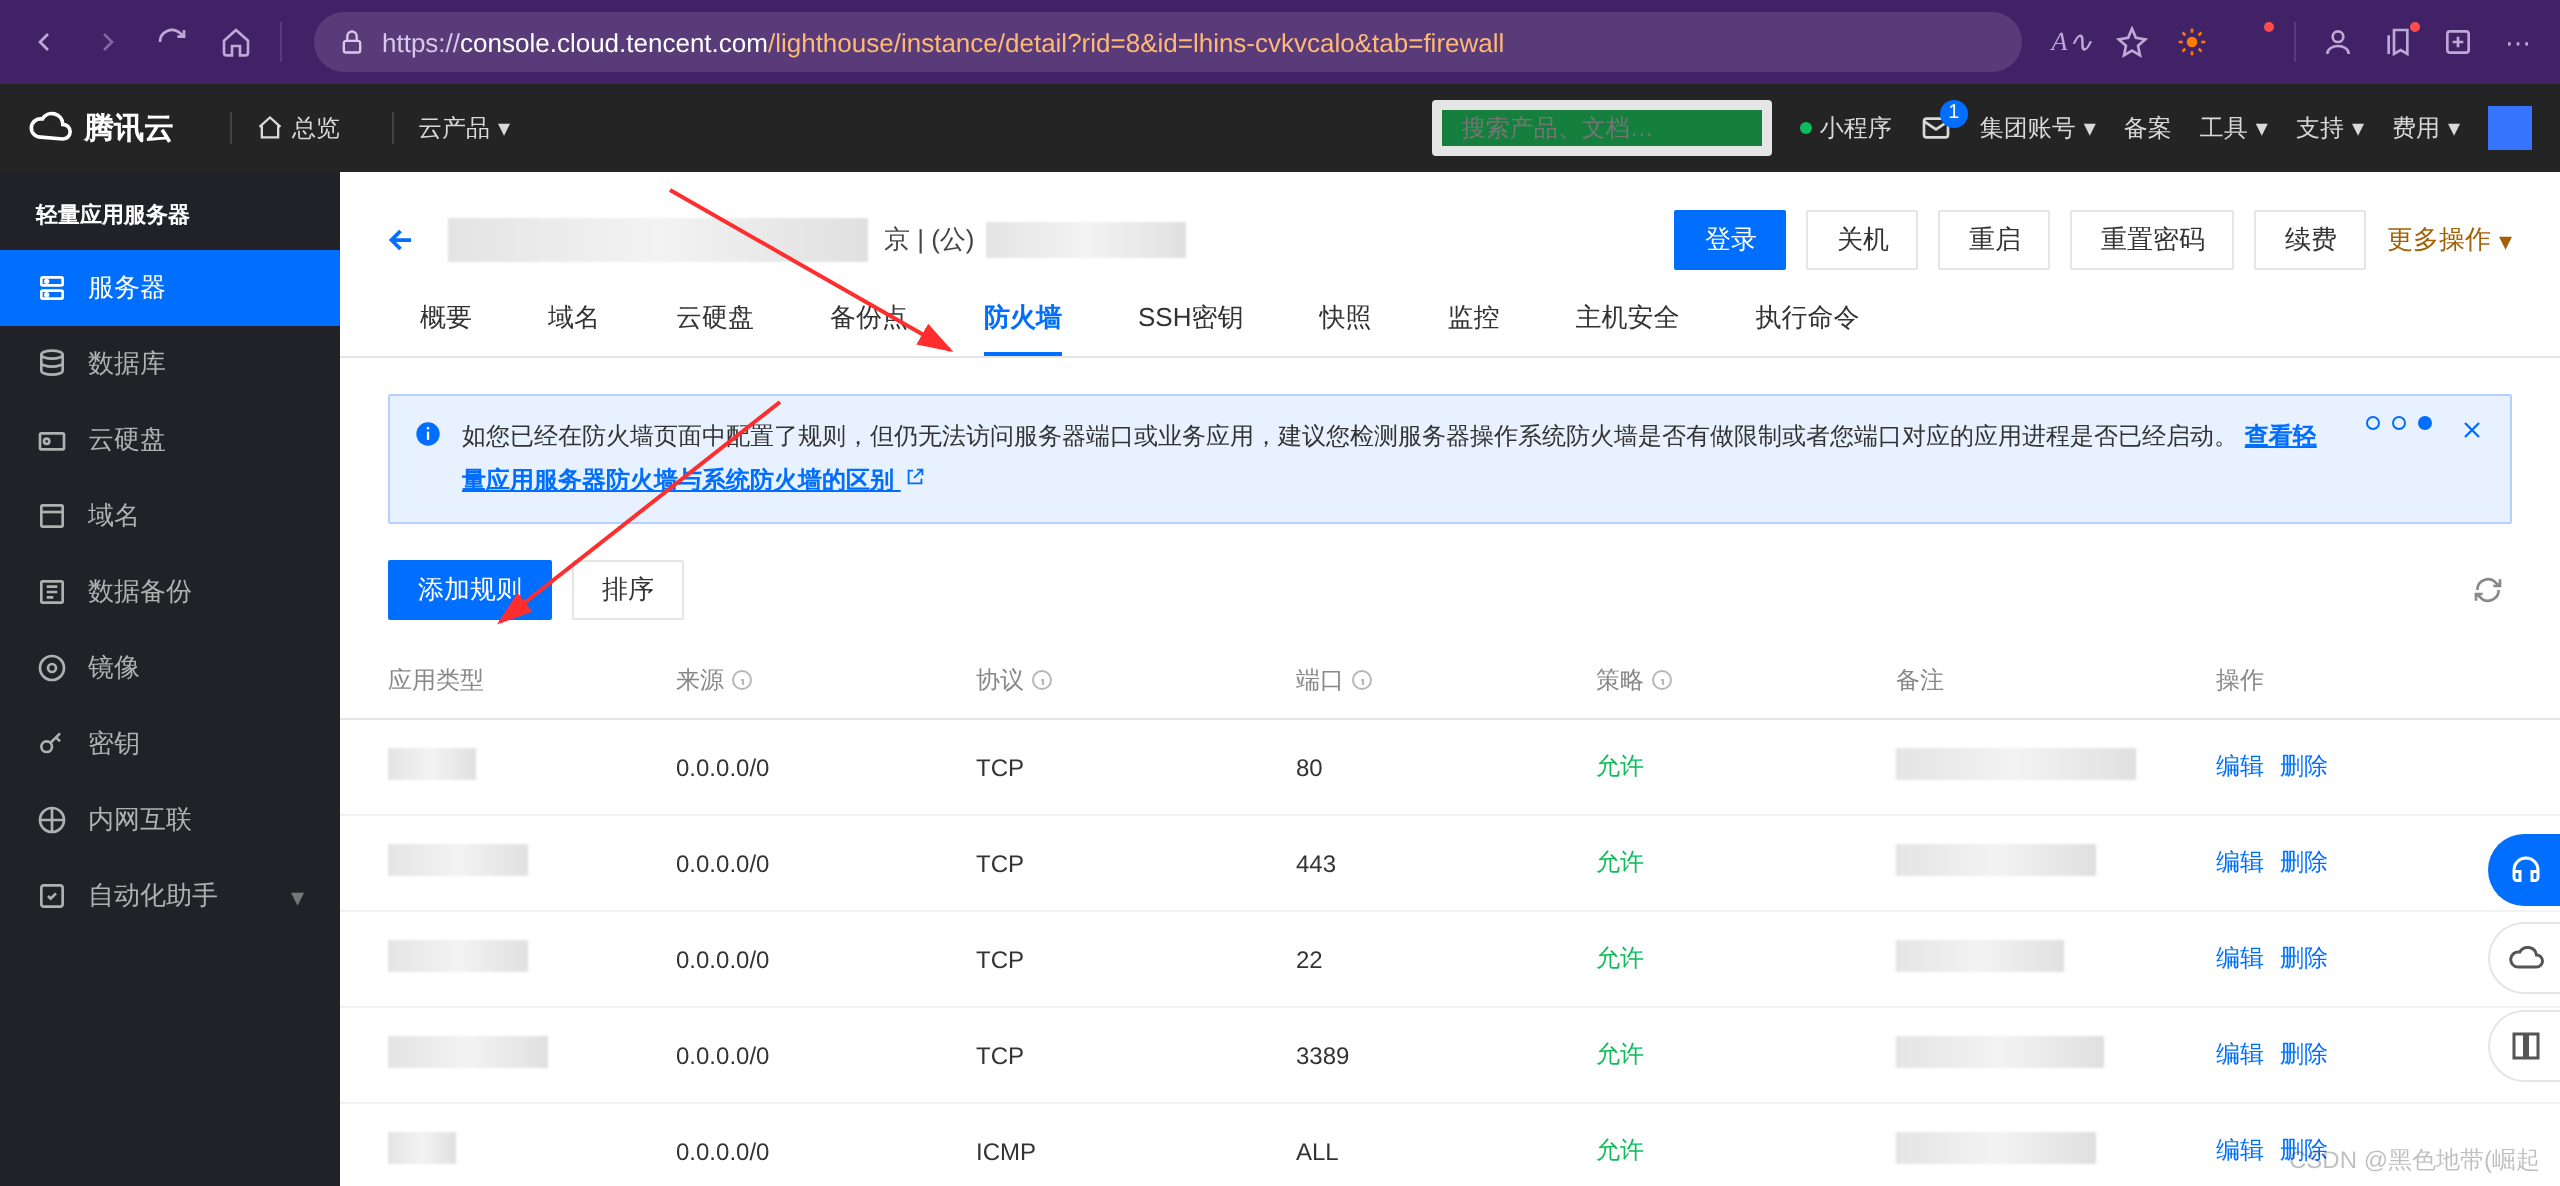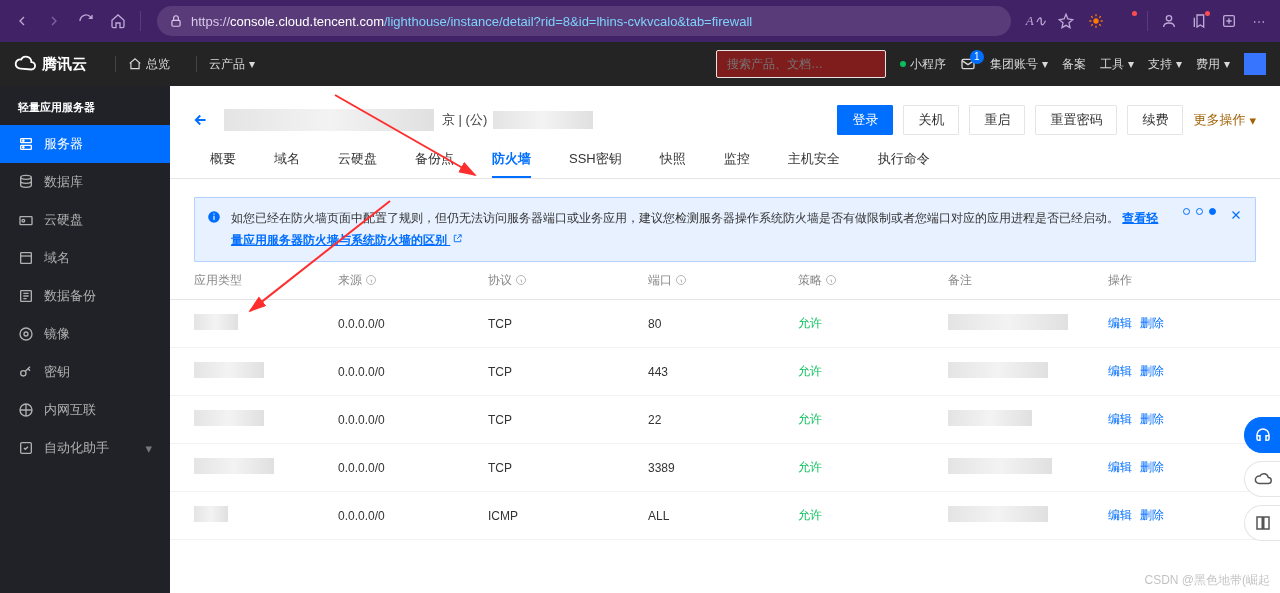--- a/index.html
+++ b/index.html
@@ -21,34 +21,34 @@
   html,body{margin:0;padding:0;width:1280px;height:593px;overflow:hidden;background:#fff;}
 
   
   .browser-bar{height:42px;background:var(--browser-top);display:flex;align-items:center;padding:0 6px;color:#bda9d6;font-size:13px;}
   .bb-btn{width:32px;height:32px;display:flex;align-items:center;justify-content:center;border-radius:4px;}
   .bb-btn svg{width:16px;height:16px;}
   .sep{width:1px;height:20px;background:#5a3b7a;margin:0 6px;}
   .url-box{flex:1;height:30px;background:var(--browser-url);border-radius:15px;display:flex;align-items:center;padding:0 12px;color:#d8c9ea;margin:0 10px;}
   .url-box .lock{margin-right:8px;}
   .url-box .host{color:#fff;}
-  .url-box .rest{color:#7dd3fc;}
+  .url-box .rest{color:#fdba74;}
   .br-icons{display:flex;align-items:center;}
   .br-icons .bb-btn{width:30px;}
   .red-dot{position:relative;}
   .red-dot::after{content:'';position:absolute;top:6px;right:4px;width:5px;height:5px;border-radius:50%;background:#ff4d4f;}
 
   
   .cloud-top{height:44px;background:var(--console-top);display:flex;align-items:center;padding:0 14px;color:#d9d9d9;font-size:12px;}
   .logo{display:flex;align-items:center;color:#fff;margin-right:16px;}
   .logo-svg{width:22px;height:22px;margin-right:6px;}
   .ct-sep{width:1px;height:16px;background:#444;margin:0 12px;}
   .ct-link{display:flex;align-items:center;margin-right:14px;color:#d9d9d9;}
   .ct-link.green-dot::before{content:'';width:6px;height:6px;border-radius:50%;background:var(--green);margin-right:4px;}
-  .search-box{width:170px;height:28px;background:#7f1d1d;border:1px solid #e5e5e5;border-radius:2px;display:flex;align-items:center;padding:0 8px;color:#999;margin-right:14px;}
+  .search-box{width:170px;height:28px;background:#15803d;border:5px solid #e5e5e5;border-radius:2px;display:flex;align-items:center;padding:0 8px;color:#999;margin-right:14px;}
   .search-box input{flex:1;background:transparent;border:none;outline:none;color:#d9d9d9;font-size:12px;}
   .ct-spacer{flex:1;}
   .badge{position:relative;}
   .badge .num{position:absolute;top:-6px;right:-8px;background:#006eff;color:#fff;border-radius:7px;font-size:10px;line-height:14px;min-width:14px;text-align:center;padding:0 3px;}
   .avatar{width:22px;height:22px;background:#3775ff;}
 
   
   .body-row{display:flex;height:calc(100% - 42px - 44px);}
   .sidebar{width:170px;background:var(--console-sidebar);color:#b0b0b0;font-size:13px;overflow-y:auto;}
   .sb-title{color:#fff;font-size:11px;font-weight:600;padding:14px 18px 10px;}
@@ -388,20 +388,29 @@
         <div class="dot"></div>
         <div class="dot on"></div>
       </div>
       <div class="close">
         <svg width="14" height="14" viewBox="0 0 24 24" fill="none" stroke="currentColor" stroke-width="2">
             <path d="M6 6l12 12M18 6L6 18"></path>
           </svg>
       </div>
     </div>
 
+    <div class="toolbar">
+      <button class="btn primary">添加规则</button>
+      <button class="btn">排序</button>
+      <div class="refresh">
+        <svg width="16" height="16" viewBox="0 0 24 24" fill="none" stroke="currentColor" stroke-width="2">
+            <path d="M4 12a8 8 0 0 1 14-5.3L21 9M21 4v5h-5M20 12a8 8 0 0 1-14 5.3L3 15M3 20v-5h5"></path>
+          </svg>
+      </div>
+    </div>
 
     <table class="tbl">
       <thead>
           <tr>
         <th style="width:160px">应用类型</th>
         <th style="width:150px"><span>来源</span><svg class="hint-ico" width="12" height="12" viewBox="0 0 24 24" fill="none" stroke="currentColor" stroke-width="2">
                 <circle cx="12" cy="12" r="9"></circle>
                 <path d="M12 8h.01M11 12h2v5"></path>
               </svg></th>
         <th style="width:160px"><span>协议</span><svg class="hint-ico" width="12" height="12" viewBox="0 0 24 24" fill="none" stroke="currentColor" stroke-width="2">

